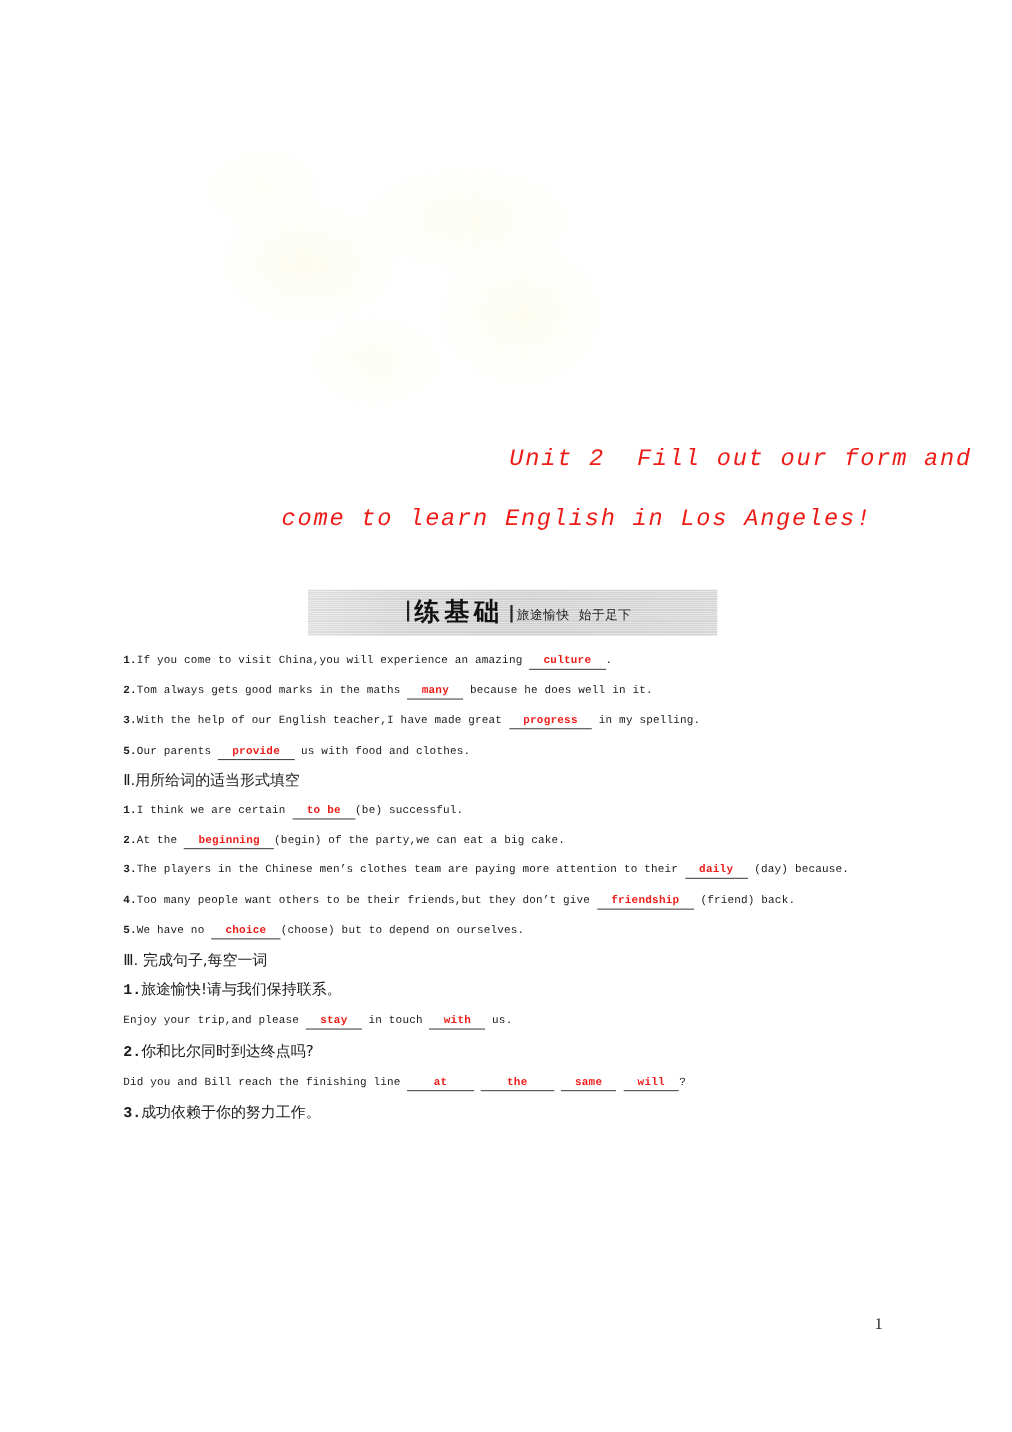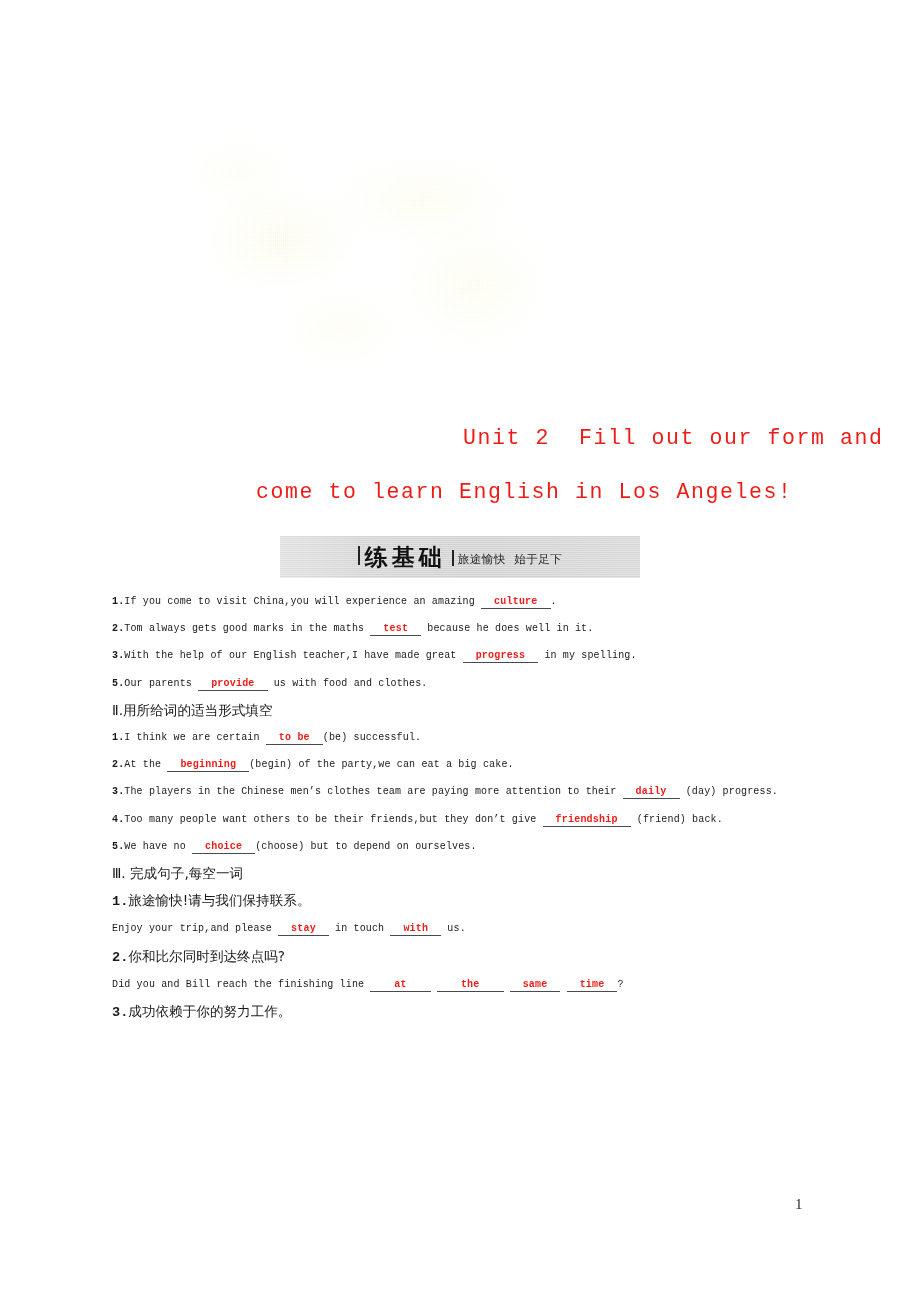--- a/index.html
+++ b/index.html
@@ -40,22 +40,23 @@
     inset: 0;
     background-image:
       repeating-linear-gradient(0deg, rgba(255,255,255,0.55) 0px, rgba(255,255,255,0.55) 1px, rgba(255,255,255,0) 1px, rgba(255,255,255,0) 2px),
       repeating-linear-gradient(90deg, rgba(255,255,255,0.55) 0px, rgba(255,255,255,0.55) 1px, rgba(255,255,255,0) 1px, rgba(255,255,255,0) 2px);
   }
 
   
   .title-block {
     position: absolute;
     left: 0;
-    top: 428px;
+    top: 408px;
     width: 730px;
+    font-style: italic;
   }
   .title-line {
     color: #ee1c17;
     font-family: "Liberation Mono", "DejaVu Sans Mono", monospace;
     font-size: 21.5px;
     letter-spacing: 1.6px;
     white-space: pre;
     line-height: 1.0;
   }
   .title-line-1 { text-align: left; padding-left: 463px; }
@@ -67,20 +68,21 @@
     left: 280px;
     top: 536px;
     width: 360px;
     height: 42px;
     background:
       repeating-linear-gradient(0deg, rgba(255,255,255,0.30) 0px, rgba(255,255,255,0.30) 1px, rgba(0,0,0,0.03) 1px, rgba(0,0,0,0.03) 2px),
       linear-gradient(90deg, #e4e4e4 0%, #dadada 22%, #d6d6d6 55%, #dcdcdc 100%);
     display: flex;
     align-items: center;
     justify-content: center;
+    padding-left: 12px;
   }
   .banner-inner {
     display: flex;
     align-items: flex-end;
     gap: 0px;
   }
   .banner-bar {
     display: inline-block;
     width: 2px;
     height: 19px;
@@ -165,32 +167,32 @@
     <div class="banner-inner">
       <span class="banner-bar"></span>
       <span class="banner-title">练基础</span>
       <span class="banner-bar right"></span>
       <span class="banner-sub">旅途愉快  始于足下</span>
     </div>
   </div>
 
   <div class="content" id="content">
       <div class="ln"><span class="num">1.</span><span>If you come to visit China,you will experience an amazing </span><span class="blank">culture</span><span>.</span></div>
-      <div class="ln"><span class="num">2.</span><span>Tom always gets good marks in the maths </span><span class="blank">test</span><span> because he does well in it.</span></div>
+      <div class="ln"><span class="num">2.</span><span>Tom always gets good marks in the maths </span><span class="blank">many</span><span> because he does well in it.</span></div>
       <div class="ln"><span class="num">3.</span><span>With the help of our English teacher,I have made great </span><span class="blank">progress</span><span> in my spelling.</span></div>
       <div class="ln"><span class="num">5.</span><span>Our parents </span><span class="blank">provide</span><span> us with food and clothes.</span></div>
       <div class="ln cn">Ⅱ.用所给词的适当形式填空</div>
       <div class="ln"><span class="num">1.</span><span>I think we are certain </span><span class="blank">to be</span><span>(be) successful.</span></div>
       <div class="ln"><span class="num">2.</span><span>At the </span><span class="blank">beginning</span><span>(begin) of the party,we can eat a big cake.</span></div>
-      <div class="ln"><span class="num">3.</span><span>The players in the Chinese men’s clothes team are paying more attention to their </span><span class="blank">daily</span><span> (day) progress.</span></div>
+      <div class="ln"><span class="num">3.</span><span>The players in the Chinese men’s clothes team are paying more attention to their </span><span class="blank">daily</span><span> (day) because.</span></div>
       <div class="ln"><span class="num">4.</span><span>Too many people want others to be their friends,but they don’t give </span><span class="blank">friendship</span><span> (friend) back.</span></div>
       <div class="ln"><span class="num">5.</span><span>We have no </span><span class="blank">choice</span><span>(choose) but to depend on ourselves.</span></div>
       <div class="ln cn">Ⅲ. 完成句子,每空一词</div>
       <div class="ln cn"><span class="num">1.</span><span>旅途愉快!请与我们保持联系。</span></div>
       <div class="ln"><span>Enjoy your trip,and please </span><span class="blank">stay</span><span> in touch </span><span class="blank">with</span><span> us.</span></div>
       <div class="ln cn"><span class="num">2.</span><span>你和比尔同时到达终点吗?</span></div>
-      <div class="ln"><span>Did you and Bill reach the finishing line </span><span class="blank wide">at</span><span> </span><span class="blank wide">the</span><span> </span><span class="blank">same</span><span> </span><span class="blank">time</span><span>?</span></div>
+      <div class="ln"><span>Did you and Bill reach the finishing line </span><span class="blank wide">at</span><span> </span><span class="blank wide">the</span><span> </span><span class="blank">same</span><span> </span><span class="blank">will</span><span>?</span></div>
       <div class="ln cn"><span class="num">3.</span><span>成功依赖于你的努力工作。</span></div>
     </div>
 
   <div class="page-no">1</div>
 
 </div>
 
 </body></html>

